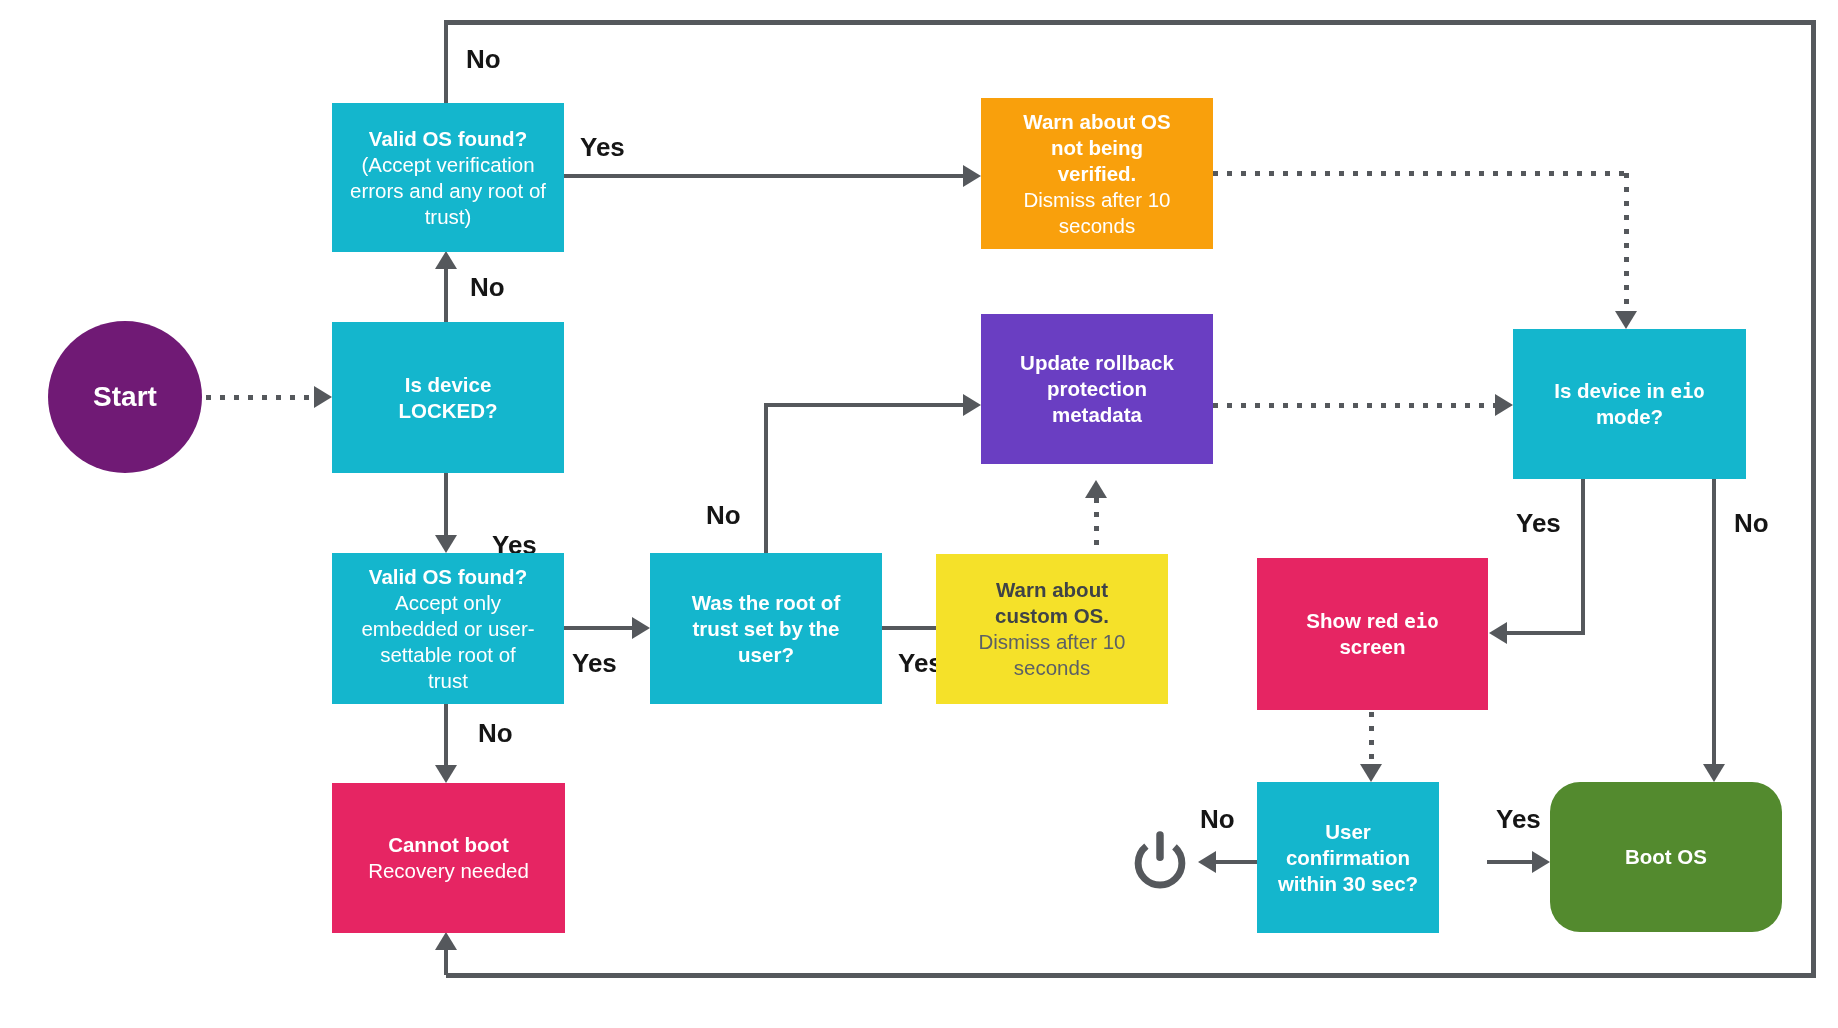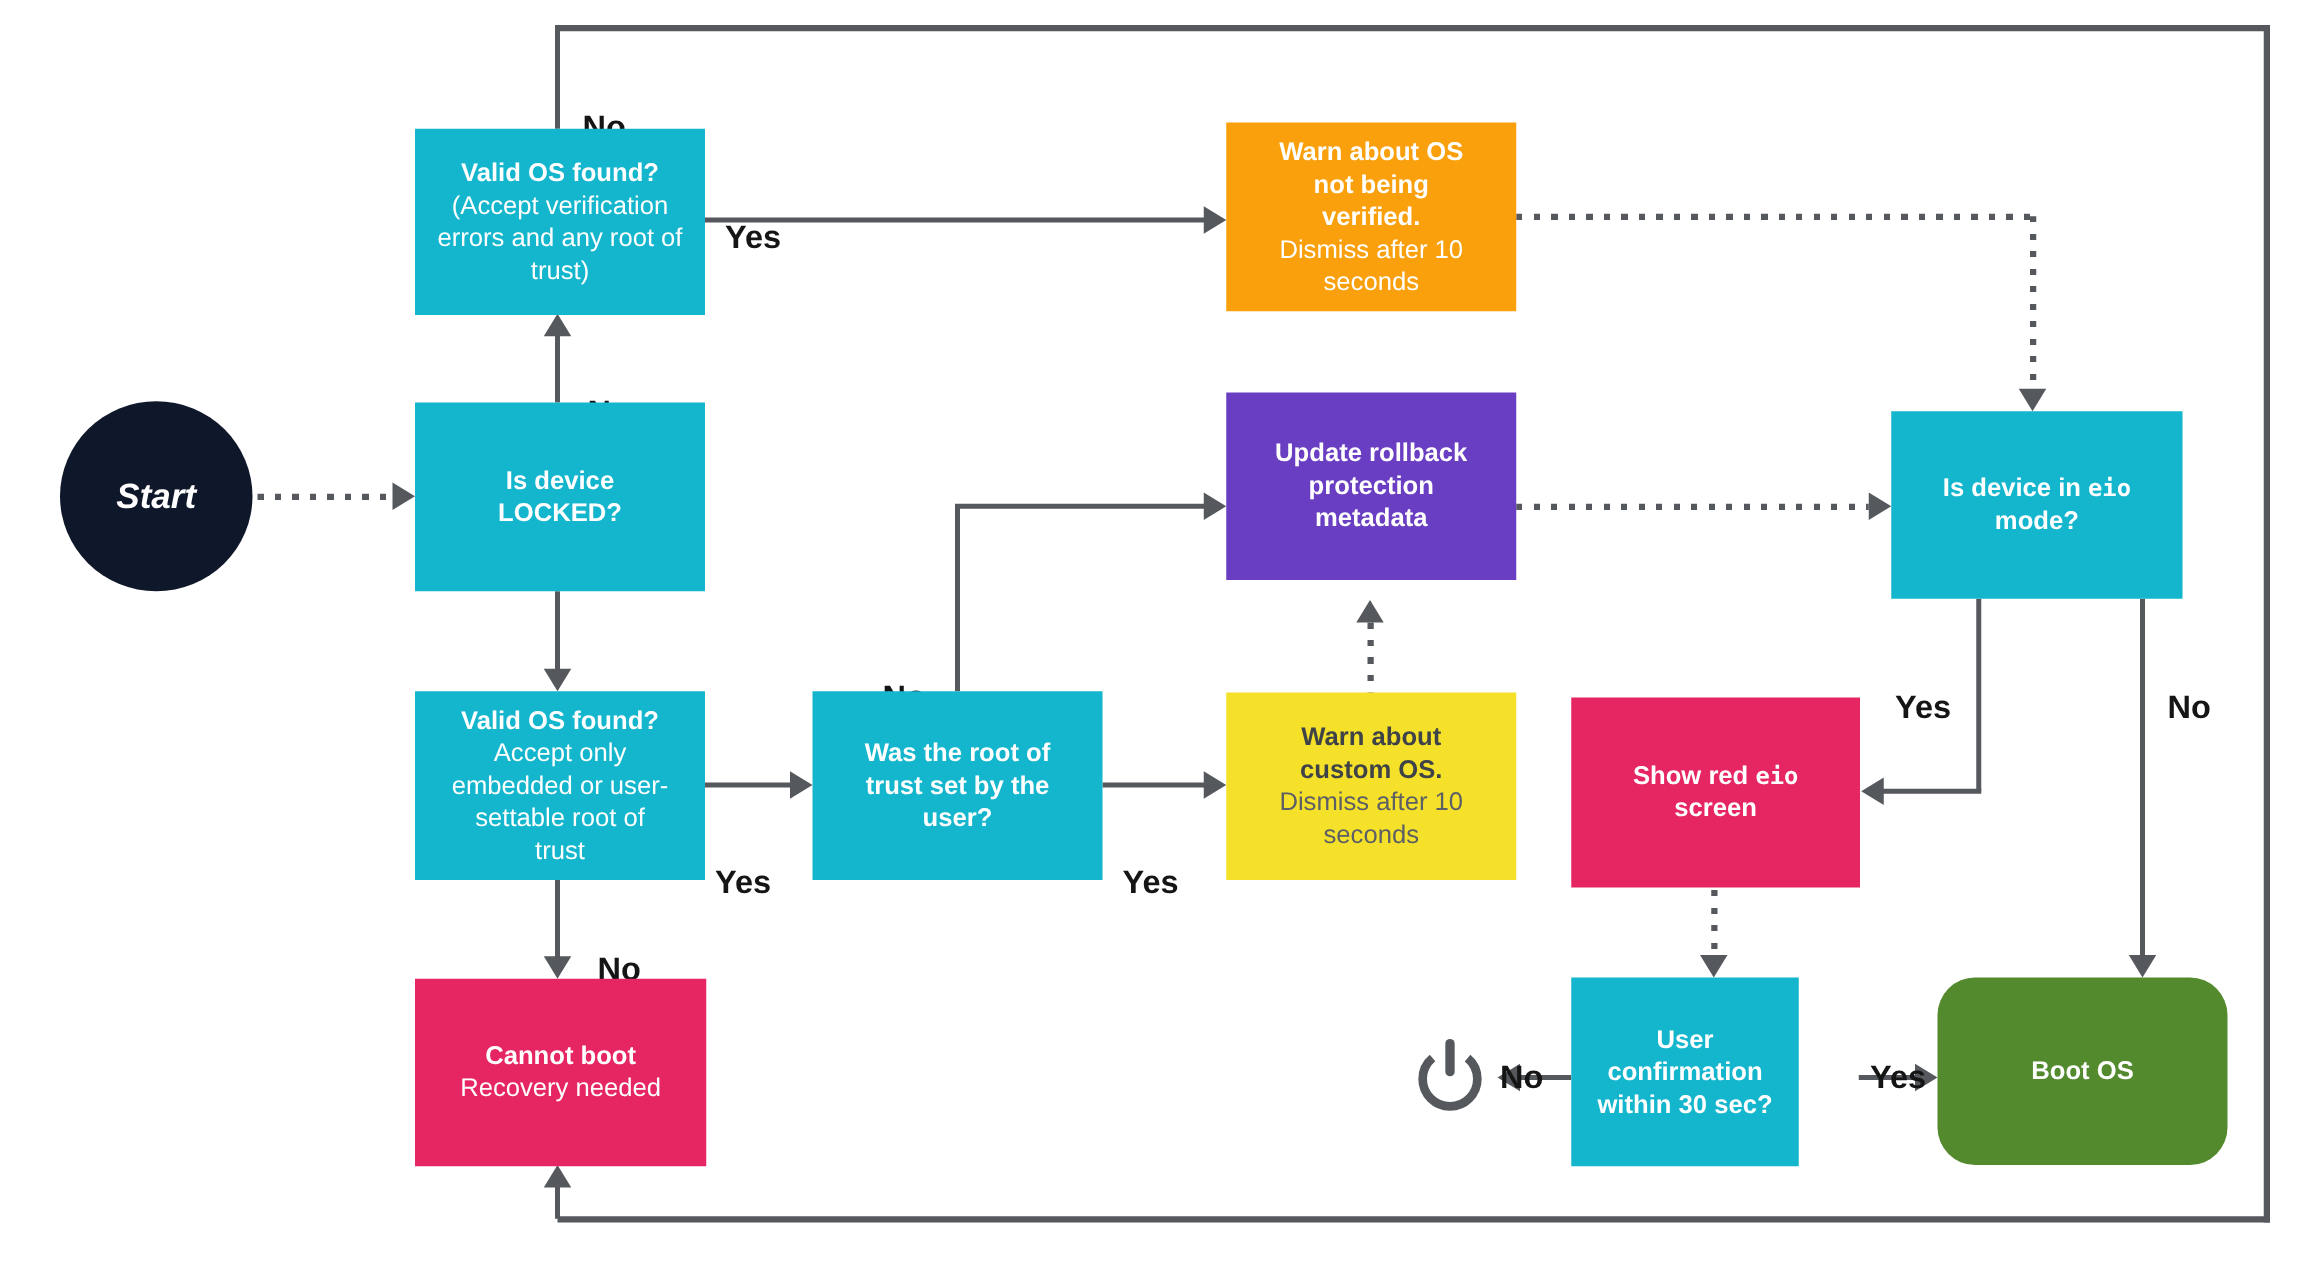--- a/index.html
+++ b/index.html
@@ -17,51 +17,51 @@
   .mono{font-family:"DejaVu Sans Mono",monospace;font-size:19px;}
   .cyan{background:#14B6CD;}
   .orange{background:#F9A00C;}
   .yellow{background:#F5E129;}
   .pink{background:#E62563;}
   .green{background:#538A2E;}
   .purplebox{background:#6A3EC2;}
   .yellow .head{color:#3F4347;}
   .yellow .sub{color:#5C6065;}
   .circle{
-    border-radius:50%;background:#0f172a;font-style:italic;
+    border-radius:50%;background:#701a75;
   }
   .circle .head{font-size:28px;}
   
   .n-a{left:332px;top:103px;width:232px;height:149px;}
   .n-b{left:332px;top:322px;width:232px;height:151px;}
   .n-c{left:332px;top:553px;width:232px;height:151px;}
   .n-d{left:650px;top:553px;width:232px;height:151px;}
   .n-e{left:981px;top:98px;width:232px;height:151px;}
   .n-f{left:981px;top:314px;width:232px;height:150px;}
-  .n-g{left:981px;top:554px;width:232px;height:150px;}
+  .n-g{left:936px;top:554px;width:232px;height:150px;}
   .n-h{left:1513px;top:329px;width:233px;height:150px;}
   .n-i{left:1257px;top:558px;width:231px;height:152px;}
   .n-j{left:332px;top:783px;width:233px;height:150px;}
   .n-k{left:1257px;top:782px;width:182px;height:151px;}
   .n-l{left:1550px;top:782px;width:232px;height:150px;border-radius:30px;}
   .n-start{left:48px;top:321px;width:154px;height:152px;}
   .w120{max-width:122px;} .w140{max-width:142px;} .w150{max-width:152px;}
   .w160{max-width:164px;} .w170{max-width:176px;} .w178{max-width:180px;}
   .w200{max-width:204px;} .w210{max-width:212px;text-align:center;}
   
   .ln{position:absolute;background:#55585C;}
   .dotH{position:absolute;height:5px;background-image:repeating-linear-gradient(90deg,#55585C 0 5px,transparent 5px 14px);}
   .dotV{position:absolute;width:5px;background-image:repeating-linear-gradient(180deg,#55585C 0 5px,transparent 5px 14px);}
   .arrU,.arrD,.arrL,.arrR{position:absolute;width:0;height:0;}
   .arrU{border-left:11px solid transparent;border-right:11px solid transparent;border-bottom:18px solid #55585C;}
   .arrD{border-left:11px solid transparent;border-right:11px solid transparent;border-top:18px solid #55585C;}
   .arrL{border-top:11px solid transparent;border-bottom:11px solid transparent;border-right:18px solid #55585C;}
   .arrR{border-top:11px solid transparent;border-bottom:11px solid transparent;border-left:18px solid #55585C;}
   
-  .elbl{position:absolute;font-weight:700;font-size:26px;color:#151515;line-height:30px;margin-top:42px;}
+  .elbl{position:absolute;font-weight:700;font-size:26px;color:#151515;line-height:30px;}
   
   .power{position:absolute;left:1128px;top:828px;width:64px;height:64px;}
 </style>
 </head>
 <body>
 
 <div id="stage">
 
   <div class="ln" style="left:444px;top:22px;width:4px;height:81px;"></div>
   <div class="ln" style="left:444px;top:20px;width:1372px;height:5px;"></div>

